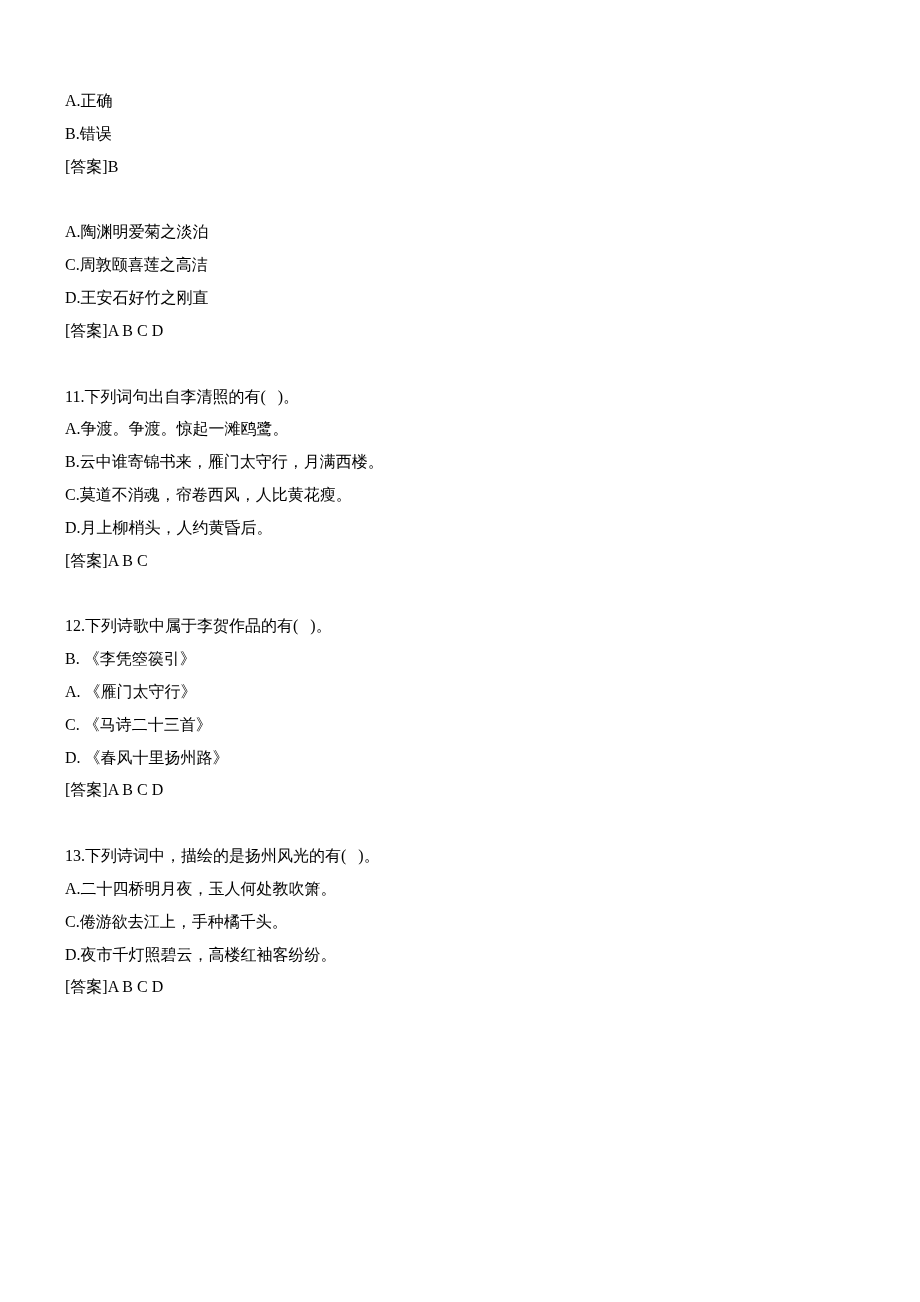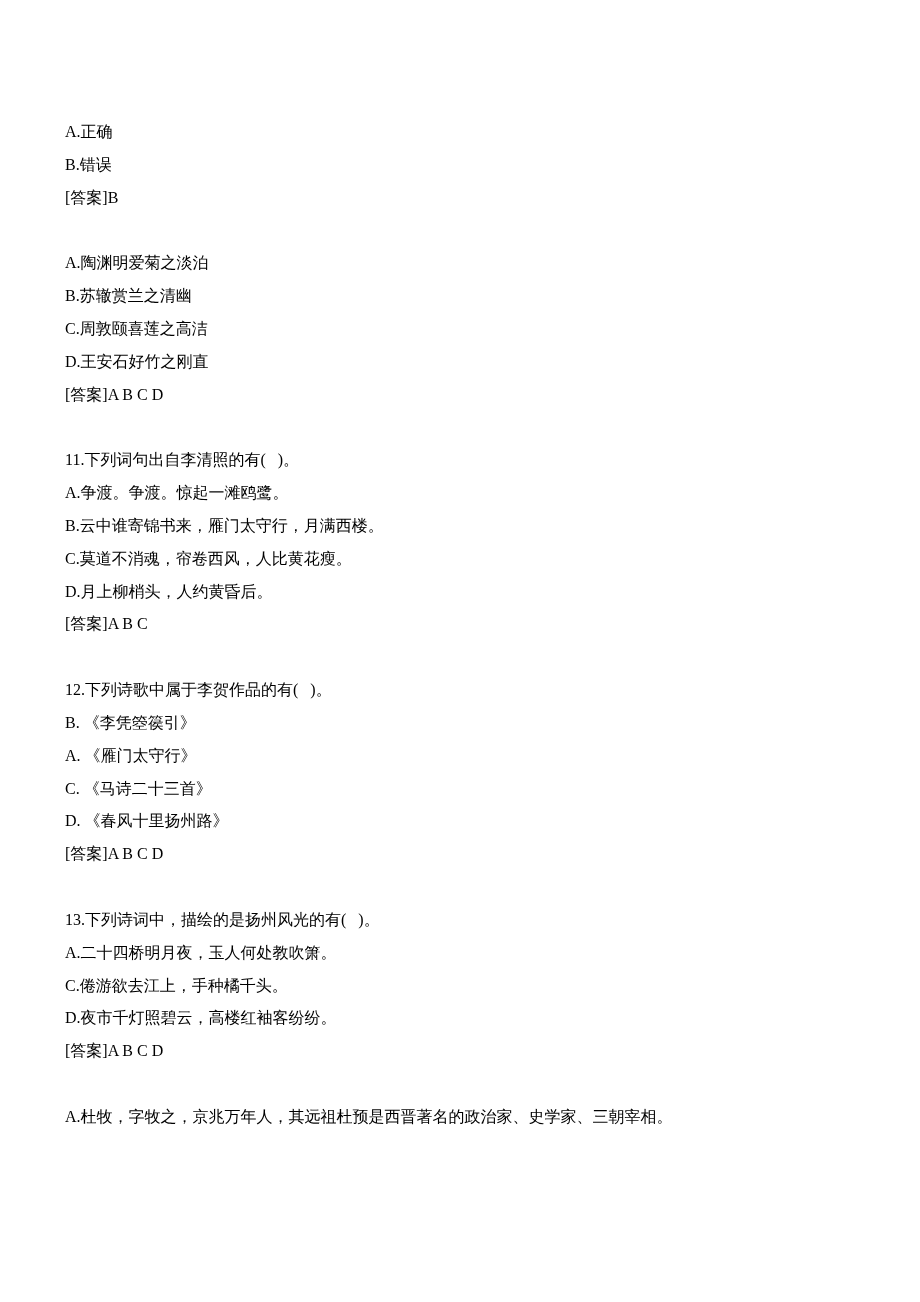--- a/index.html
+++ b/index.html
@@ -18,35 +18,33 @@
     }
     .line {
       display: block;
       white-space: pre-wrap;
     }
     .question-block {
       margin-bottom: 33px;
     }
     .first-block {
       margin-bottom: 33px;
-      margin-top: 31px;
     }
   </style>
 </head>
 <body>
 
 <div class="first-block">
   <span class="line">A.正确</span>
   <span class="line">B.错误</span>
   <span class="line">[答案]B</span>
 </div>
 
 <div class="question-block">
   <span class="line">A.陶渊明爱菊之淡泊</span>
-  <span class="line">B.苏辙赏兰之清幽</span>
   <span class="line">C.周敦颐喜莲之高洁</span>
   <span class="line">D.王安石好竹之刚直</span>
   <span class="line">[答案]A B C D</span>
 </div>
 
 <div class="question-block">
   <span class="line">11.下列词句出自李清照的有(   )。</span>
   <span class="line">A.争渡。争渡。惊起一滩鸥鹭。</span>
   <span class="line">B.云中谁寄锦书来，雁门太守行，月满西楼。</span>
   <span class="line">C.莫道不消魂，帘卷西风，人比黄花瘦。</span>
@@ -65,14 +63,13 @@
 
 <div class="question-block">
   <span class="line">13.下列诗词中，描绘的是扬州风光的有(   )。</span>
   <span class="line">A.二十四桥明月夜，玉人何处教吹箫。</span>
   <span class="line">C.倦游欲去江上，手种橘千头。</span>
   <span class="line">D.夜市千灯照碧云，高楼红袖客纷纷。</span>
   <span class="line">[答案]A B C D</span>
 </div>
 
 <div class="question-block">
-  <span class="line">A.杜牧，字牧之，京兆万年人，其远祖杜预是西晋著名的政治家、史学家、三朝宰相。</span>
 </div>
 
 </body></html>

